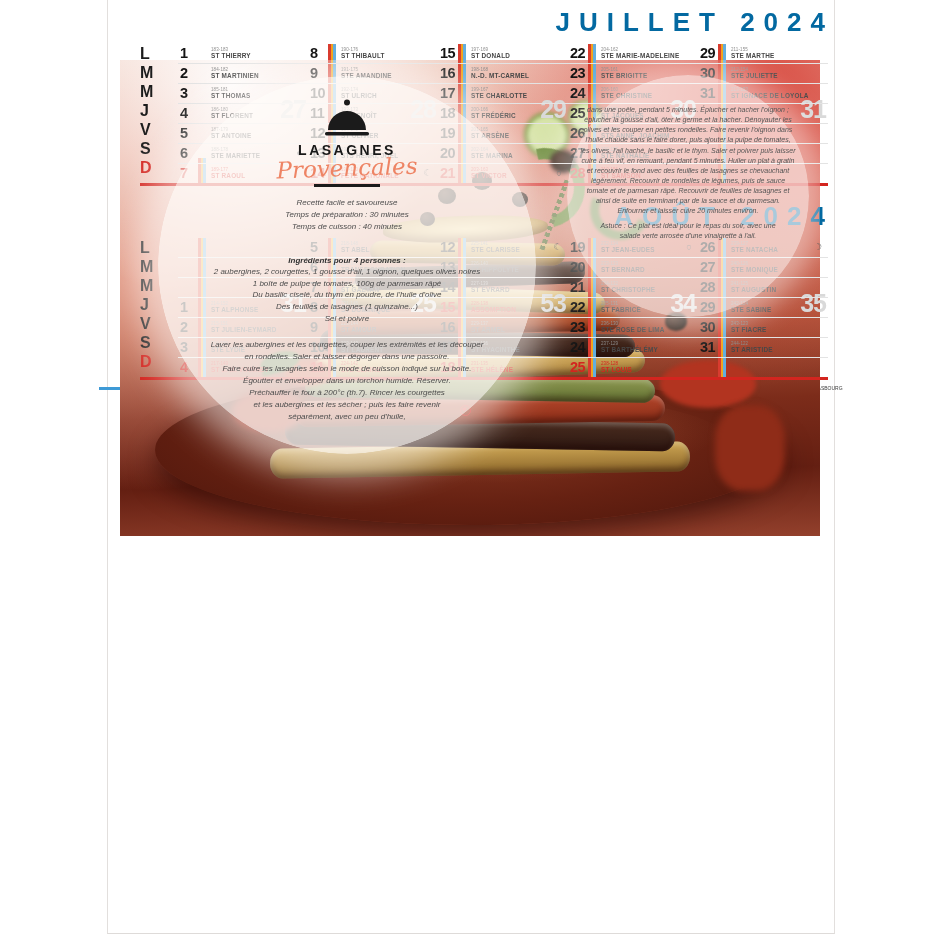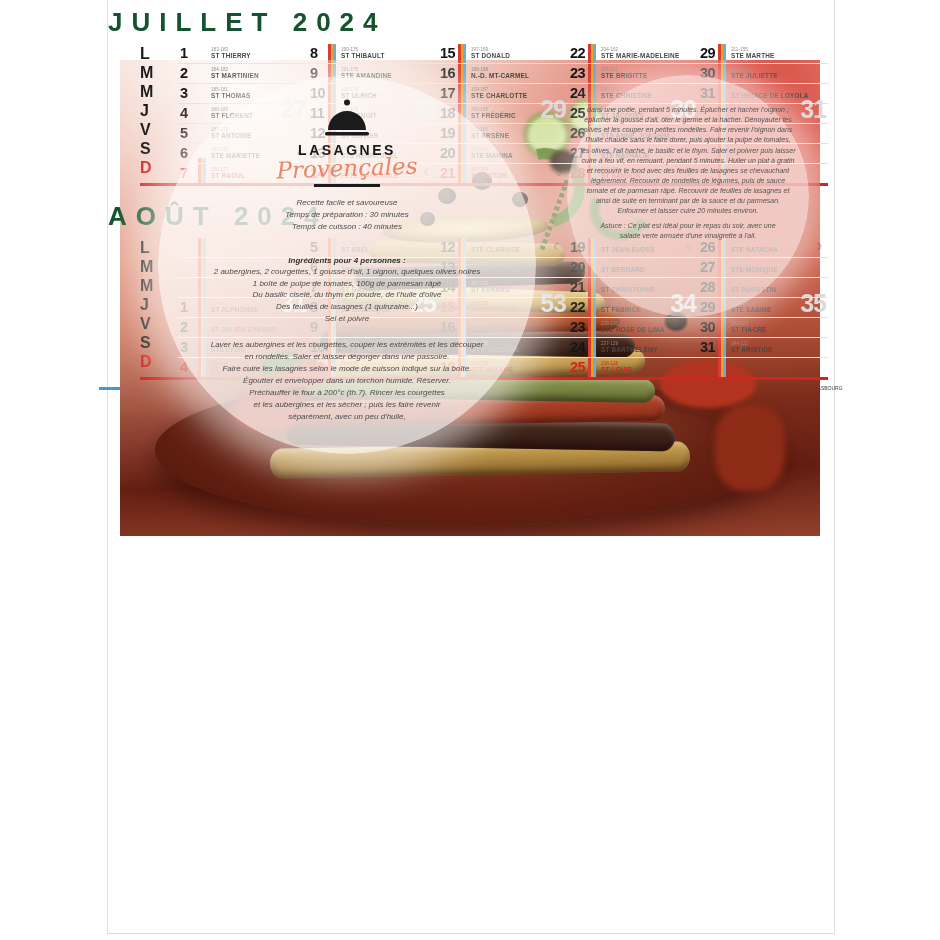--- a/index.html
+++ b/index.html
@@ -72,22 +72,22 @@
   .rtitle1{font-size:14px;font-weight:bold;letter-spacing:2.5px;color:#181818;margin-top:-2px;}
   .rtitle2{font:italic 23px/1 "DejaVu Serif",serif;color:#ee8464;margin-top:-1px;transform:rotate(-2deg);}
   .runderline{width:66px;height:3px;background:#1b1b1b;margin:4px auto 10px;}
   .rintro{font:italic 8px/1.5 "Liberation Sans",sans-serif;color:#4c4c4c;white-space:pre-line;}
   .ringhead{font:italic bold 8px/1.4 "Liberation Sans",sans-serif;color:#333;margin-top:22px;}
   .ring{font:italic 8px/1.45 "Liberation Sans",sans-serif;color:#4c4c4c;white-space:pre-line;}
   .rmethod{font:italic 8px/1.5 "Liberation Sans",sans-serif;color:#4c4c4c;white-space:pre-line;margin-top:15px;}
 
   
   .month{position:relative;}
-  .month h2{margin:7px 0 6px;text-align:left;font-size:26px;font-weight:800;
-            letter-spacing:9px;color:#14532d;}
+  .month h2{margin:7px 0 6px;text-align:right;font-size:26px;font-weight:800;
+            letter-spacing:9px;color:#0369a1;}
   .month.aout h2{margin-top:15px;}
   .grid{display:flex;margin:0 6px 0 32px;}
   .wd{width:38px;}
   .wrow{height:19px;line-height:19px;font-size:16px;font-weight:bold;color:#1c1c1c;}
   .wrow.dred{color:#d3251f;}
   .dcol{flex:1;position:relative;}
   .stripe{position:absolute;left:20px;bottom:0;width:8px;z-index:1;
           background:linear-gradient(90deg,#d93b2f 0 34%,#f2a21c 34% 67%,#62aedd 67% 100%);}
   .cell{position:relative;height:19px;border-bottom:1px solid #e3e3e3;z-index:2;}
   .cell.last{border-bottom:none;}

